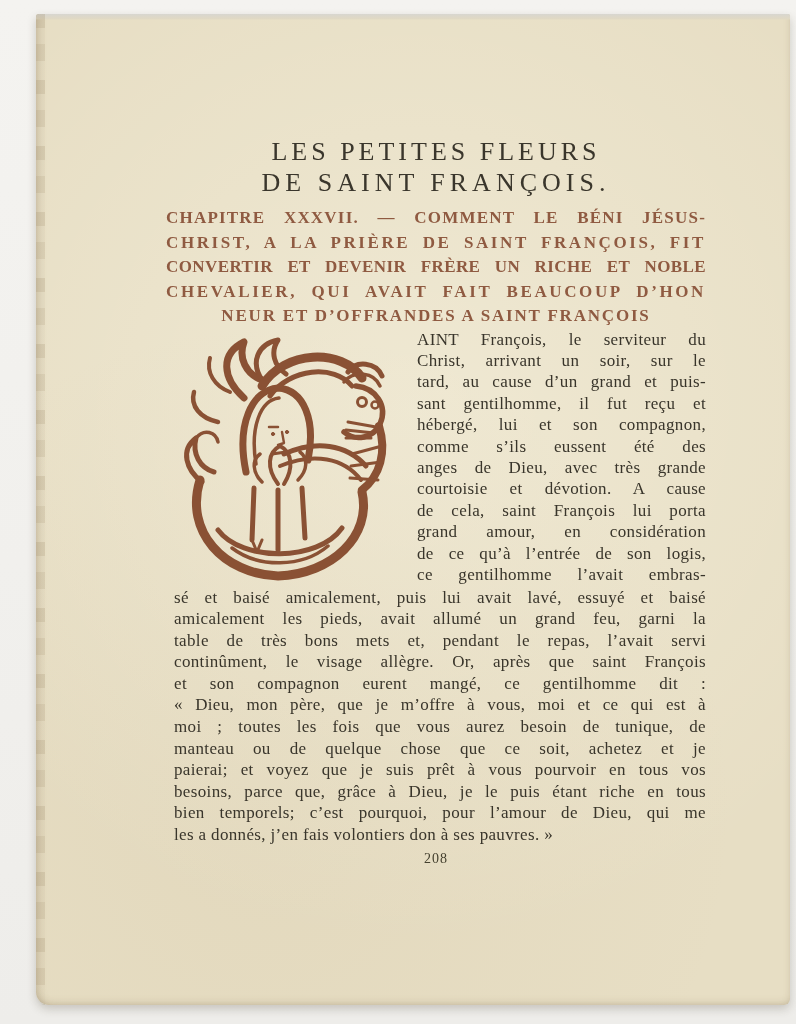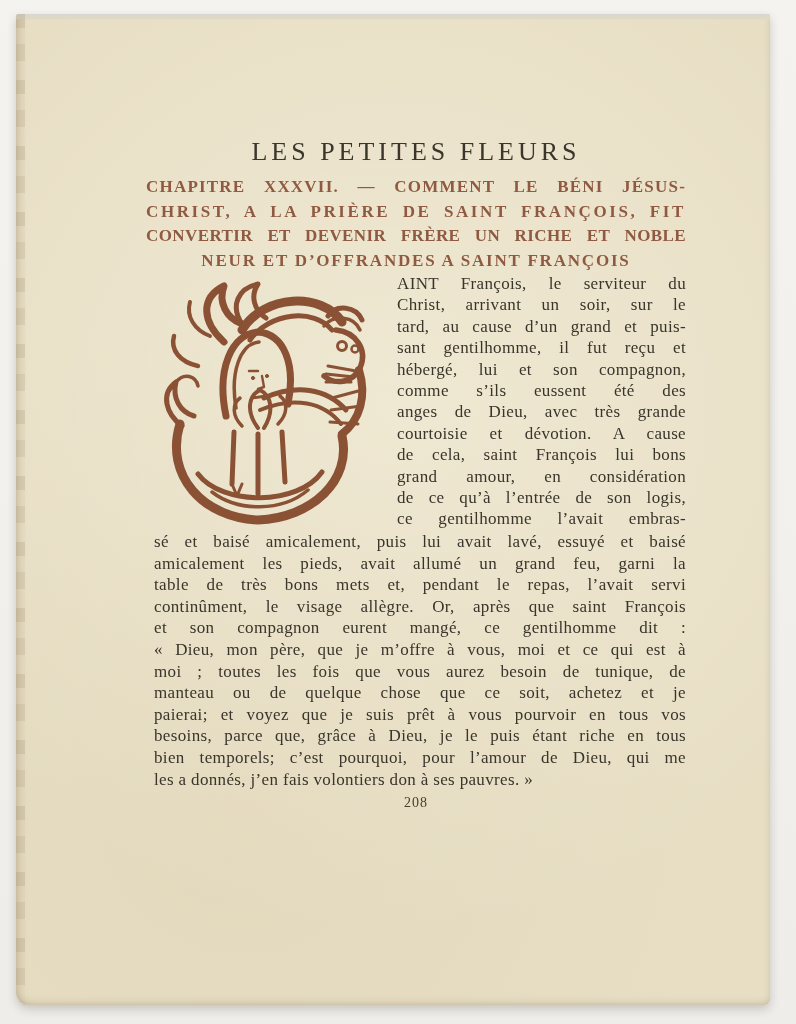--- a/index.html
+++ b/index.html
@@ -4,21 +4,21 @@
 <style>
   html,body{margin:0;padding:0;}
   .canvas{
     position:relative;
     width:796px;height:1024px;
     background:linear-gradient(180deg,#f4f3f0 0%,#f1f0ed 55%,#eeedea 100%);
     overflow:hidden;
     font-family:"Liberation Serif","DejaVu Serif",serif;
   }
   .page{
-    position:absolute;left:16px;top:14px;width:754px;height:991px;
+    position:absolute;left:36px;top:14px;width:754px;height:991px;
     background:
       radial-gradient(120% 90% at 50% 40%, rgba(255,252,238,.35) 0%, rgba(0,0,0,0) 60%),
       radial-gradient(90% 70% at 30% 80%, rgba(190,170,130,.10) 0%, rgba(0,0,0,0) 70%),
       #e7dec4;
     border-radius:3px 2px 6px 13px;
     box-shadow:
       0 4px 10px rgba(60,50,30,.22),
       inset 7px 0 10px -6px rgba(130,110,80,.35),
       inset -4px 0 8px -6px rgba(130,110,80,.25),
       inset 0 -6px 10px -6px rgba(130,110,80,.30);
@@ -70,26 +70,28 @@
 </style>
 </head>
 <body>
 
 <div class="canvas">
   <div class="page">
     <div class="text-block">
 
       <div class="title">
         <div class="t1">LES PETITES FLEURS</div>
+        <div class="t2">DE SAINT FRANÇOIS.</div>
       </div>
 
       <div class="chapter">
           <div class="line">CHAPITRE XXXVII. — COMMENT LE BÉNI JÉSUS-</div>
           <div class="line">CHRIST, A LA PRIÈRE DE SAINT FRANÇOIS, FIT</div>
           <div class="line">CONVERTIR ET DEVENIR FRÈRE UN RICHE ET NOBLE</div>
+          <div class="line">CHEVALIER, QUI AVAIT FAIT BEAUCOUP D’HON</div>
           <div class="line">NEUR ET D’OFFRANDES A SAINT FRANÇOIS</div>
         </div>
 
       <div class="opening">
         <div class="initial-box">
           <span class="sr">S</span>
           <svg width="224" height="252" viewBox="0 0 224 250">
             <g fill="none" stroke="#8a5134" stroke-linecap="round" stroke-linejoin="round">
 
               <path d="M78,66 C56,46 54,22 78,10 C72,26 80,42 96,48" stroke-width="7"></path>
@@ -147,21 +149,21 @@
         </div>
         <div class="body-lines">
             <div class="line">AINT François, le serviteur du</div>
             <div class="line">Christ, arrivant un soir, sur le</div>
             <div class="line">tard, au cause d’un grand et puis-</div>
             <div class="line">sant gentilhomme, il fut reçu et</div>
             <div class="line">hébergé, lui et son compagnon,</div>
             <div class="line">comme s’ils eussent été des</div>
             <div class="line">anges de Dieu, avec très grande</div>
             <div class="line">courtoisie et dévotion. A cause</div>
-            <div class="line">de cela, saint François lui bons</div>
+            <div class="line">de cela, saint François lui porta</div>
             <div class="line">grand amour, en considération</div>
             <div class="line">de ce qu’à l’entrée de son logis,</div>
             <div class="line">ce gentilhomme l’avait embras-</div>
           </div>
       </div>
 
       <div class="full">
           <div class="line">sé et baisé amicalement, puis lui avait lavé, essuyé et baisé</div>
           <div class="line">amicalement les pieds, avait allumé un grand feu, garni la</div>
           <div class="line">table de très bons mets et, pendant le repas, l’avait servi</div>

